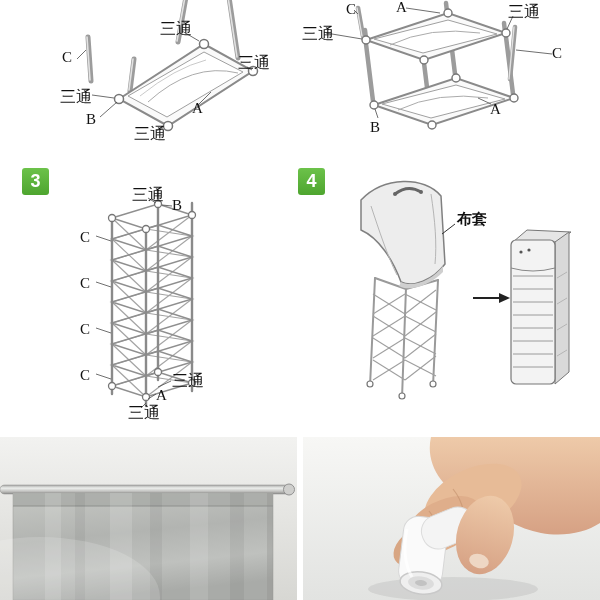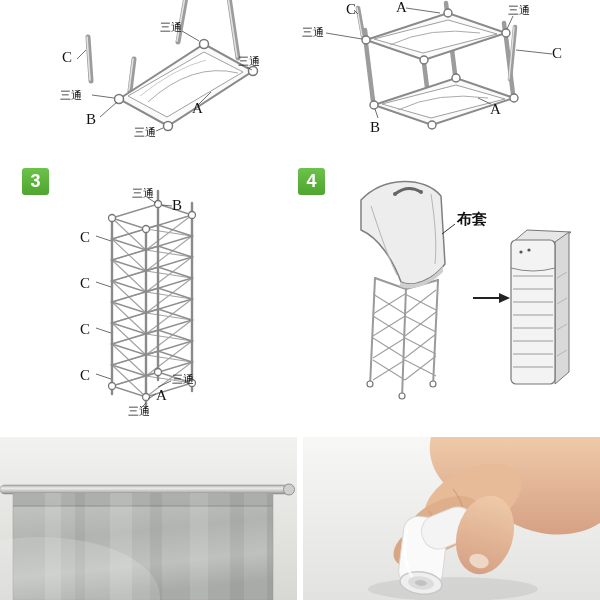--- a/index.html
+++ b/index.html
@@ -1,20 +1,20 @@
 <!DOCTYPE html>
 <html><head>
 <meta charset="utf-8">
 <style>
   html,body{margin:0;padding:0;background:#fff;}
   .sheet{position:relative;width:600px;height:600px;background:#ffffff;overflow:hidden;
          font-family:"Liberation Sans",sans-serif;}
   .panel{position:absolute;overflow:hidden;}
-  .lbl{position:absolute;font-size:11px;line-height:1;color:#111;white-space:nowrap;
-       font-family:Liberation Sans, sans-serif;}
+  .lbl{position:absolute;font-size:16px;line-height:1;color:#111;white-space:nowrap;
+       font-family:Liberation Mono, monospace;}
   .part{position:absolute;font-size:15px;line-height:1;color:#111;white-space:nowrap;
         font-family:"Liberation Serif",serif;}
   .cover-lbl{position:absolute;font-size:15px;font-weight:bold;color:#111;white-space:nowrap;
         font-family:"Liberation Serif",serif;}
   .badge{position:absolute;width:27px;height:27px;border-radius:3px;
          background:linear-gradient(#6cc24a,#4ea52f);
          color:#fff;font-weight:bold;font-size:18px;
          display:flex;align-items:center;justify-content:center;}
   .photo{position:absolute;top:437px;height:163px;overflow:hidden;background:#eee;}
   svg{display:block;}

